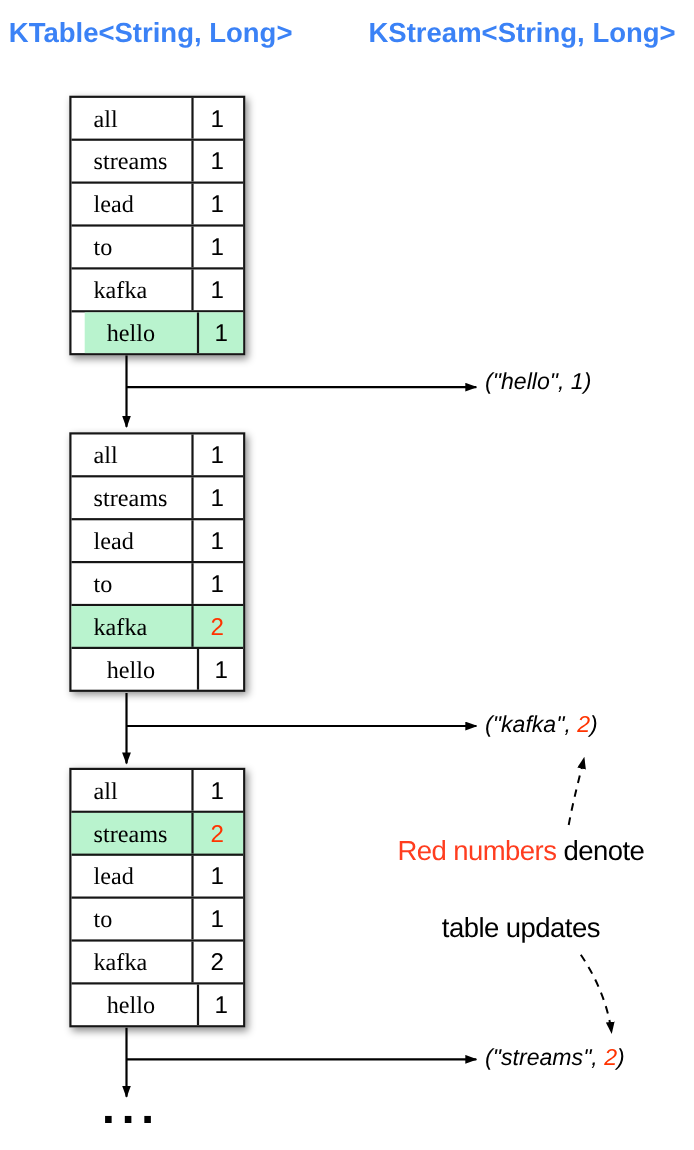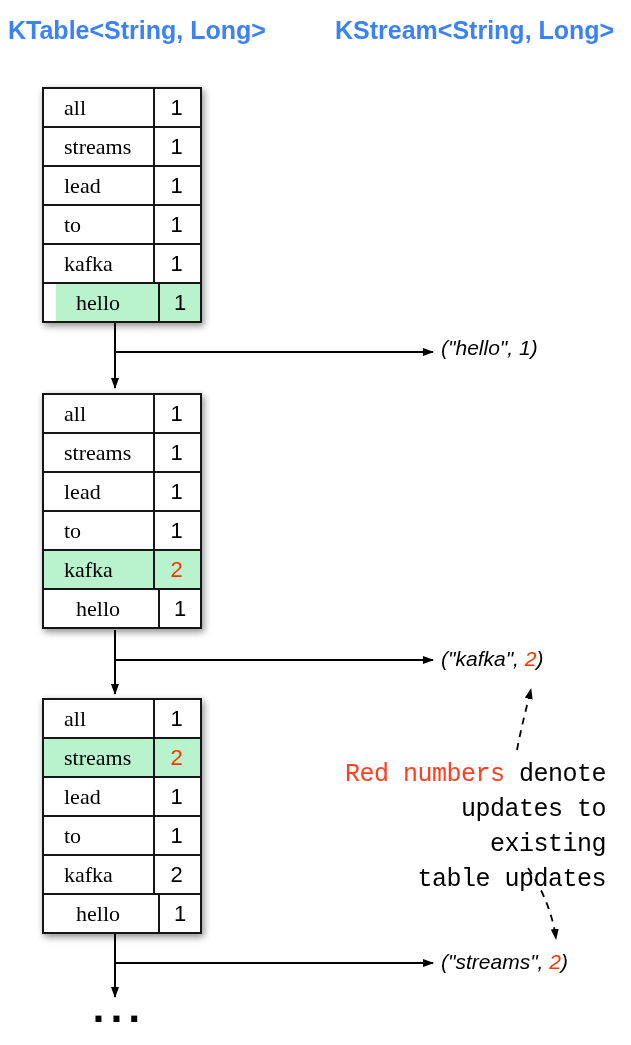--- a/index.html
+++ b/index.html
@@ -10,21 +10,21 @@
   
   .col-header{
     position:absolute;top:16px;font-size:25px;font-weight:bold;color:#3b82f6;
     font-family:"Liberation Sans",sans-serif;white-space:nowrap;
   }
   .col-header.left{left:8px;}
   .col-header.right{left:335px;text-align:right;}
 
   
   .ktable{
-    position:absolute;left:42px;width:156px;
+    position:absolute;left:63px;width:156px;
     border:2px solid #161616;background:#fff;
     box-shadow:2px 3px 7px rgba(0,0,0,0.45);
   }
   .trow{display:flex;height:37px;border-bottom:2px solid #161616;}
   .trow:last-child{border-bottom:none;margin-left:12px;}
   .trow .key{
     width:111px;border-right:2px solid #161616;
     font-family:"Liberation Serif","DejaVu Serif",serif;
     font-size:22px;line-height:37px;padding-left:20px;color:#000;
     box-sizing:border-box;
@@ -38,23 +38,23 @@
 
   
   .stream-record{
     position:absolute;left:441px;font-size:21px;font-style:italic;color:#000;
     white-space:nowrap;font-family:"Liberation Sans",sans-serif;
   }
   .stream-record .red{color:#ff3300;}
 
   
   .annotation{
-    position:absolute;left:341px;top:757px;width:265px;text-align:right;
+    position:absolute;left:341px;top:757px;width:265px;text-align:center;
     font-size:25px;line-height:35px;color:#000;
-    font-family:Liberation Mono, monospace;letter-spacing:-0.5px;
+    font-family:Liberation Sans, sans-serif;letter-spacing:-0.5px;
   }
   .annotation .red{color:#ff3d1f;}
 
   
   .ellipsis{
     position:absolute;left:92px;top:990px;font-size:34px;font-weight:900;
     letter-spacing:5px;color:#000;font-family:"DejaVu Sans",sans-serif;
   }
 
   svg.overlay{position:absolute;left:0;top:0;width:631px;height:1045px;pointer-events:none;}
@@ -165,19 +165,19 @@
         <div class="val">1</div>
       </div>
   </div>
 
   <div class="stream-record" style="top:336px"><span>("hello", </span><span>1</span><span>)</span></div>
   <div class="stream-record" style="top:647px"><span>("kafka", </span><span class="red">2</span><span>)</span></div>
   <div class="stream-record" style="top:950px"><span>("streams", </span><span class="red">2</span><span>)</span></div>
 
   <div class="annotation">
     <span class="red">Red numbers</span><span> denote</span><br>
-    <span>updates to existing</span><br>
+    <br>
     <span>table updates</span>
   </div>
 
   <div class="ellipsis">...</div>
 
 </div>
 
 </body></html>

